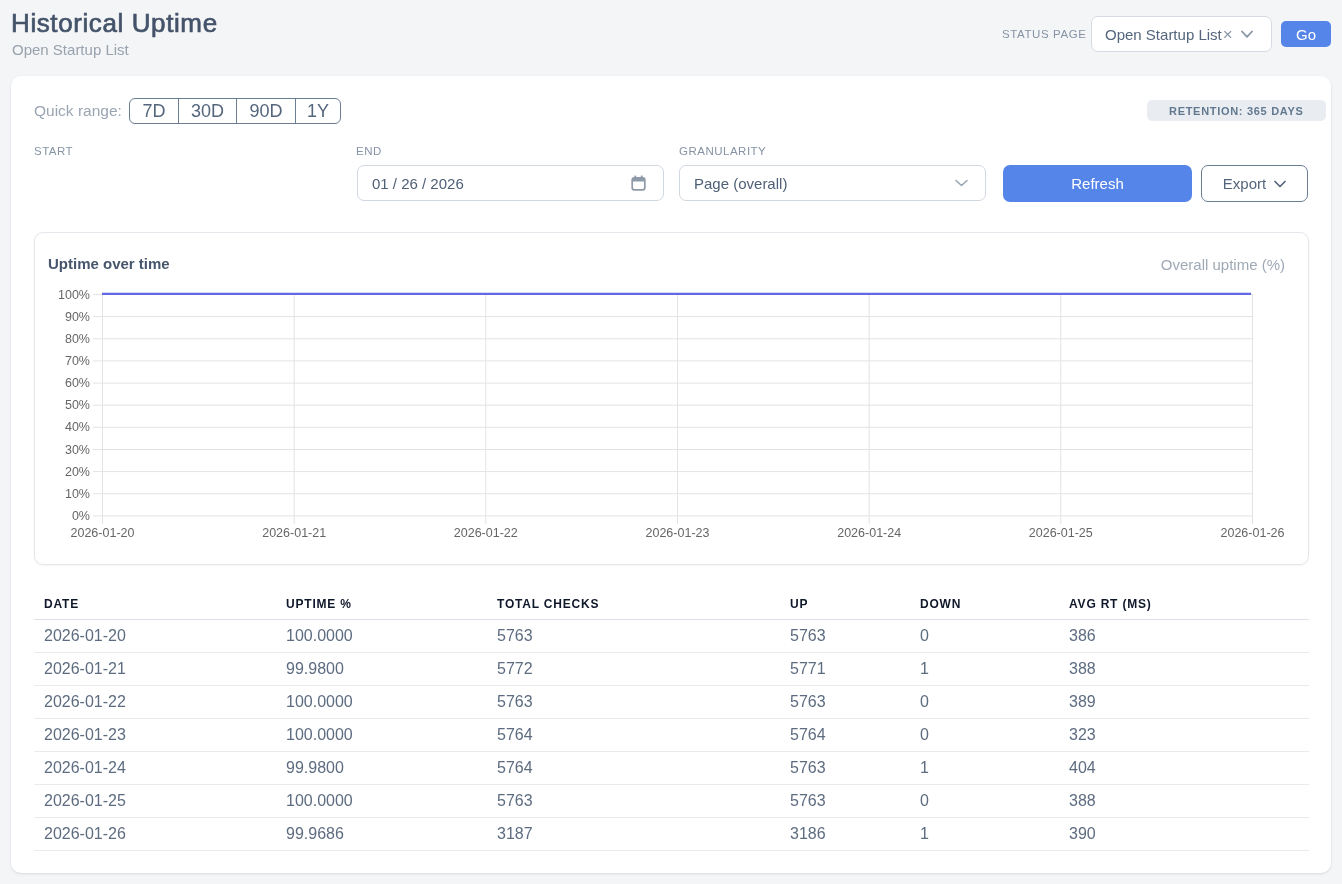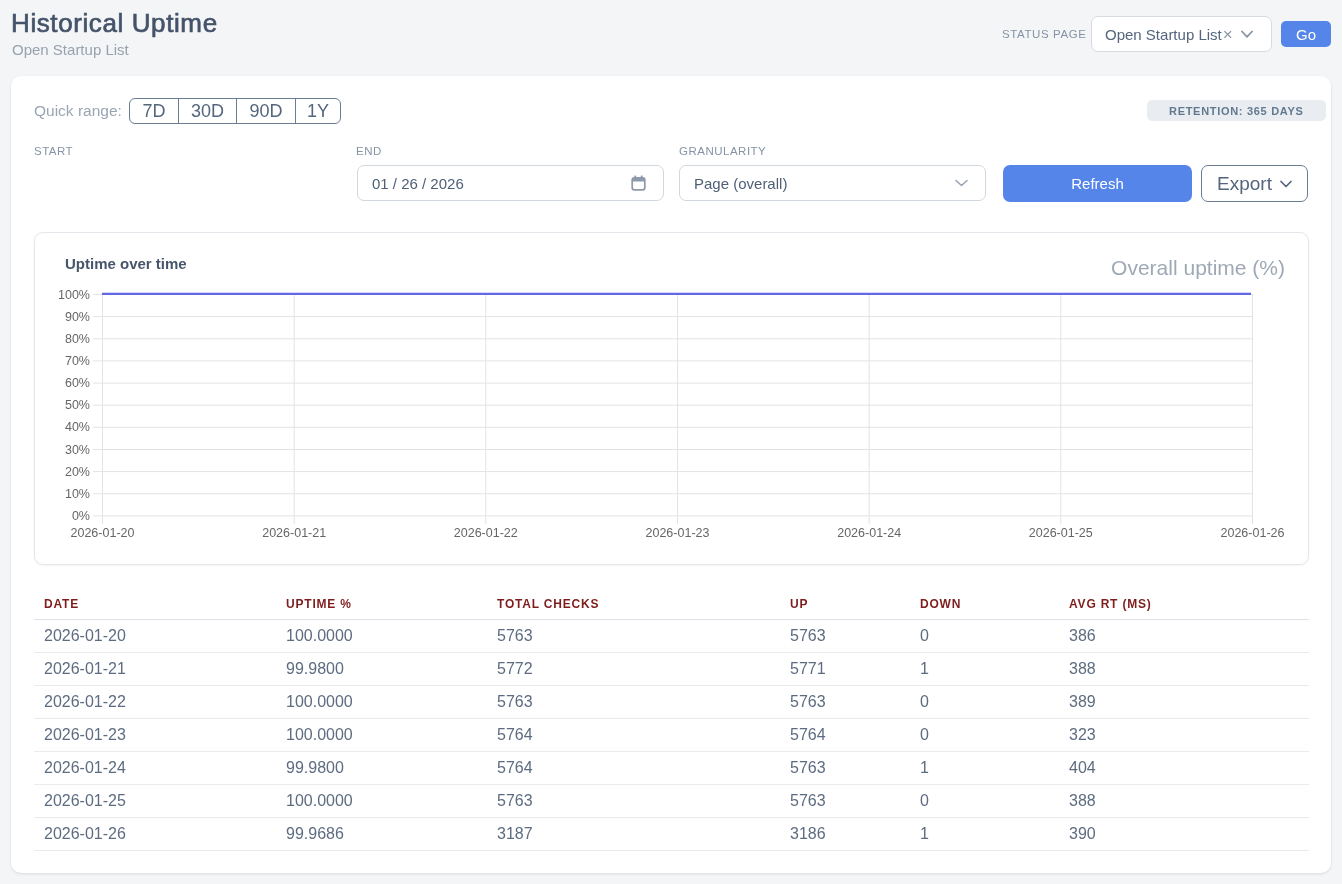--- a/index.html
+++ b/index.html
@@ -26,30 +26,30 @@
   .seg .b1{width:48px}.seg .b2{width:58px}.seg .b3{width:59px}.seg .b4{width:45px}
   .badge { position:absolute; left:1136px; top:100px; height:21px; background:#e9edf2; border-radius:5px; font-size:11px; font-weight:700; color:#61788f; letter-spacing:0.7px; display:flex; align-items:center; padding:0 22px; }
 
   
   .flabel { position:absolute; top:145px; font-size:11.5px; font-weight:400; color:#8593a5; letter-spacing:0.5px; }
   .fl1{left:23px}.fl2{left:345px}.fl3{left:668px}
   .input { position:absolute; top:165px; height:36px; background:#fff; border:1px solid #d1d8e0; border-radius:7px; display:flex; align-items:center; font-size:15px; color:#4e5f76; padding:0 17px 0 14px; }
   .in1{left:23px; width:307px} .in2{left:346px; width:307px} .in3{left:668px; width:307px}
   .input .grow{flex:1}
   .refresh { position:absolute; left:992px; top:165px; width:189px; height:37px; background:#5585e8; border-radius:7px; color:#fff; font-size:15px; display:flex; align-items:center; justify-content:center; }
-  .export { position:absolute; left:1190px; top:165px; width:107px; height:37px; background:#fff; border:1px solid #6b7d93; border-radius:7px; color:#54657c; font-size:19px; display:flex; align-items:center; justify-content:center; gap:8px; }
+  .export { position:absolute; left:1190px; top:165px; width:107px; height:37px; background:#fff; border:1px solid #6b7d93; border-radius:7px; color:#54657c; font-size:15px; display:flex; align-items:center; justify-content:center; gap:8px; }
 
   
   .chartcard { position:absolute; left:23px; top:156px; width:1275px; height:333px; border:1px solid #e3e7ec; border-radius:9px; background:#fff; box-shadow:0 1px 2px rgba(40,50,70,.05); }
-  .ctitle { position:absolute; left:30px; top:22px; font-size:15px; font-weight:700; color:#47566c; }
-  .clegend { position:absolute; right:23px; top:23px; font-size:21px; color:#9fa9b6; }
+  .ctitle { position:absolute; left:13px; top:22px; font-size:15px; font-weight:700; color:#47566c; }
+  .clegend { position:absolute; right:23px; top:23px; font-size:15px; color:#9fa9b6; }
 
   
   .tbl { position:absolute; left:23px; top:514px; width:1275px; border-collapse:collapse; table-layout:fixed; }
-  .tbl th { height:29px; text-align:left; vertical-align:middle; font-size:12px; font-weight:700; color:#7f1d1d; letter-spacing:0.8px; padding:0 10px; border-bottom:1px solid #dde2e8;margin-top:28px; }
+  .tbl th { height:29px; text-align:left; vertical-align:middle; font-size:12px; font-weight:700; color:#0f172a; letter-spacing:0.8px; padding:0 10px; border-bottom:1px solid #dde2e8;margin-top:28px; }
   .tbl td { height:33px; vertical-align:middle; font-size:16px; color:#5d6c80; padding:0 10px; border-bottom:1px solid #e9ecef; }
   .c1{width:242px}.c2{width:211px}.c3{width:293px}.c4{width:130px}.c5{width:149px}.c6{width:250px}
 </style>
 </head>
 <body>
   <div class="title">Historical Uptime</div>
   <div class="subtitle">Open Startup List</div>
   <div class="sp-label">STATUS PAGE</div>
   <div class="sp-select">
     <span class="txt">Open Startup List</span>

